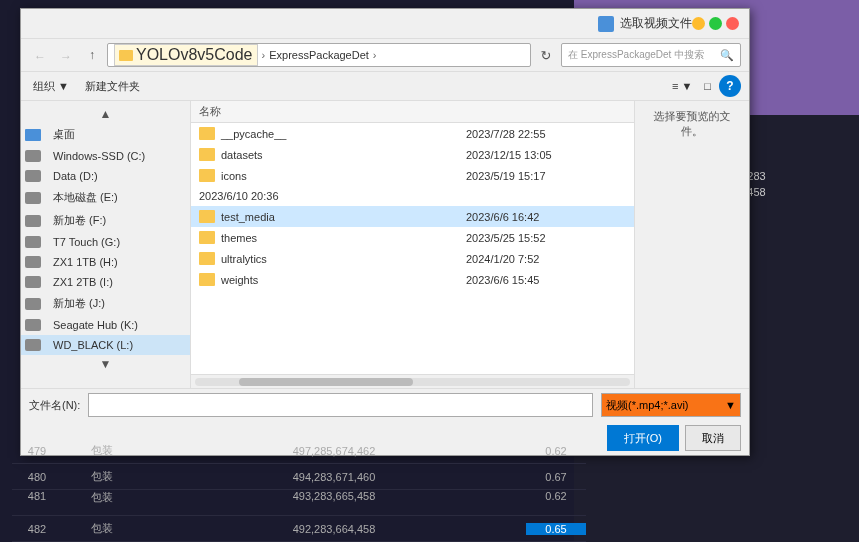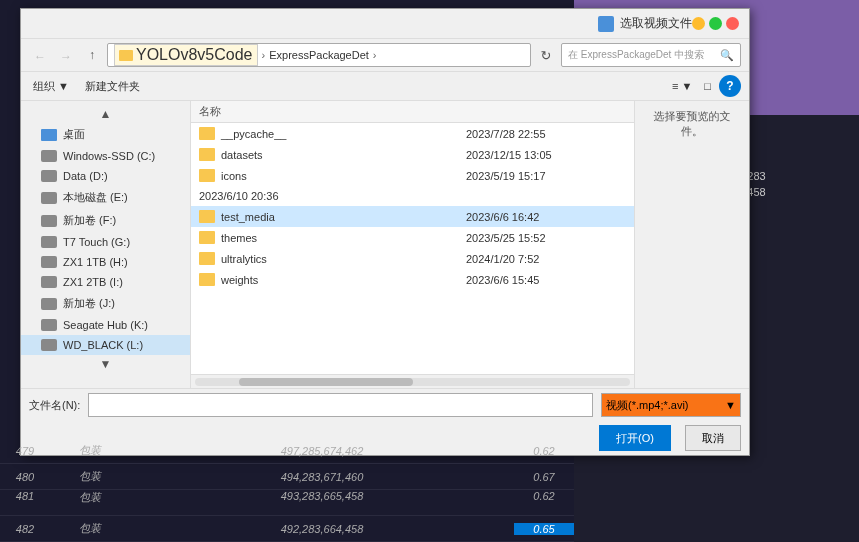--- a/index.html
+++ b/index.html
@@ -190,25 +190,25 @@
       width: 170px;
       background: #f0f0f0;
       border-right: 1px solid #ddd;
       overflow-y: auto;
       padding: 4px 0;
     }
 
     .sidebar-item {
       display: flex;
       align-items: center;
-      padding: 4px 20px;
+      padding: 4px 4px;
       font-size: 11px;
       color: #333;
       cursor: pointer;
-      gap: 6px;
+      gap: 12px;
     }
     .sidebar-item.selected { background: #cce4f7; }
 
     .sidebar-scroll-btn {
       display: flex;
       justify-content: center;
       padding: 2px;
       cursor: pointer;
       color: #555;
     }
@@ -324,21 +324,21 @@
       display: flex;
       align-items: center;
       justify-content: space-between;
     }
 
     .bottom-actions {
       padding: 4px 8px;
       background: #f0f0f0;
       display: flex;
       justify-content: flex-end;
-      gap: 14px;
+      gap: 6px;
     }
 
     .action-btn {
       height: 26px;
       padding: 0 16px;
       font-size: 11px;
       cursor: pointer;
       border: 1px solid #aaa;
       background: #e8e8e8;
     }
@@ -650,21 +650,21 @@
   <div class="bottom-actions">
     <button class="action-btn primary">
       <span>打开(O)</span>
     </button>
     <button class="action-btn">
       <span>取消</span>
     </button>
   </div>
 </div>
 
-<div style="position:absolute;bottom:0;left:0;width:574px;font-style:italic;" id="bg-table-container">
+<div style="position:absolute;bottom:0;left:12px;width:574px;" id="bg-table-container">
 <div class="table-row" style="display: flex; align-items: center; height: 26px; border-bottom: 1px solid rgb(42, 42, 62); font-size: 11px;">
       <span style="width: 50px; text-align: center; padding: 0px 8px; color: rgb(170, 170, 170);">479</span>
       <span style="width: 80px; text-align: center; padding: 0px 8px; color: rgb(170, 170, 170);">包装</span>
       <span style="flex: 1 1 0%; text-align: center; padding: 0px 8px; color: rgb(170, 170, 170);">497,285,674,462</span>
       <span style="width: 60px; text-align: center; padding: 0px 8px; color: rgb(170, 170, 170);">0.62</span>
     </div>
     <div class="table-row" style="display: flex; align-items: center; height: 26px; border-bottom: 1px solid rgb(42, 42, 62); font-size: 11px;">
       <span style="width: 50px; text-align: center; padding: 0px 8px; color: rgb(170, 170, 170);">480</span>
       <span style="width: 80px; text-align: center; padding: 0px 8px; color: rgb(170, 170, 170);">包装</span>
       <span style="flex: 1 1 0%; text-align: center; padding: 0px 8px; color: rgb(170, 170, 170);">494,283,671,460</span>

